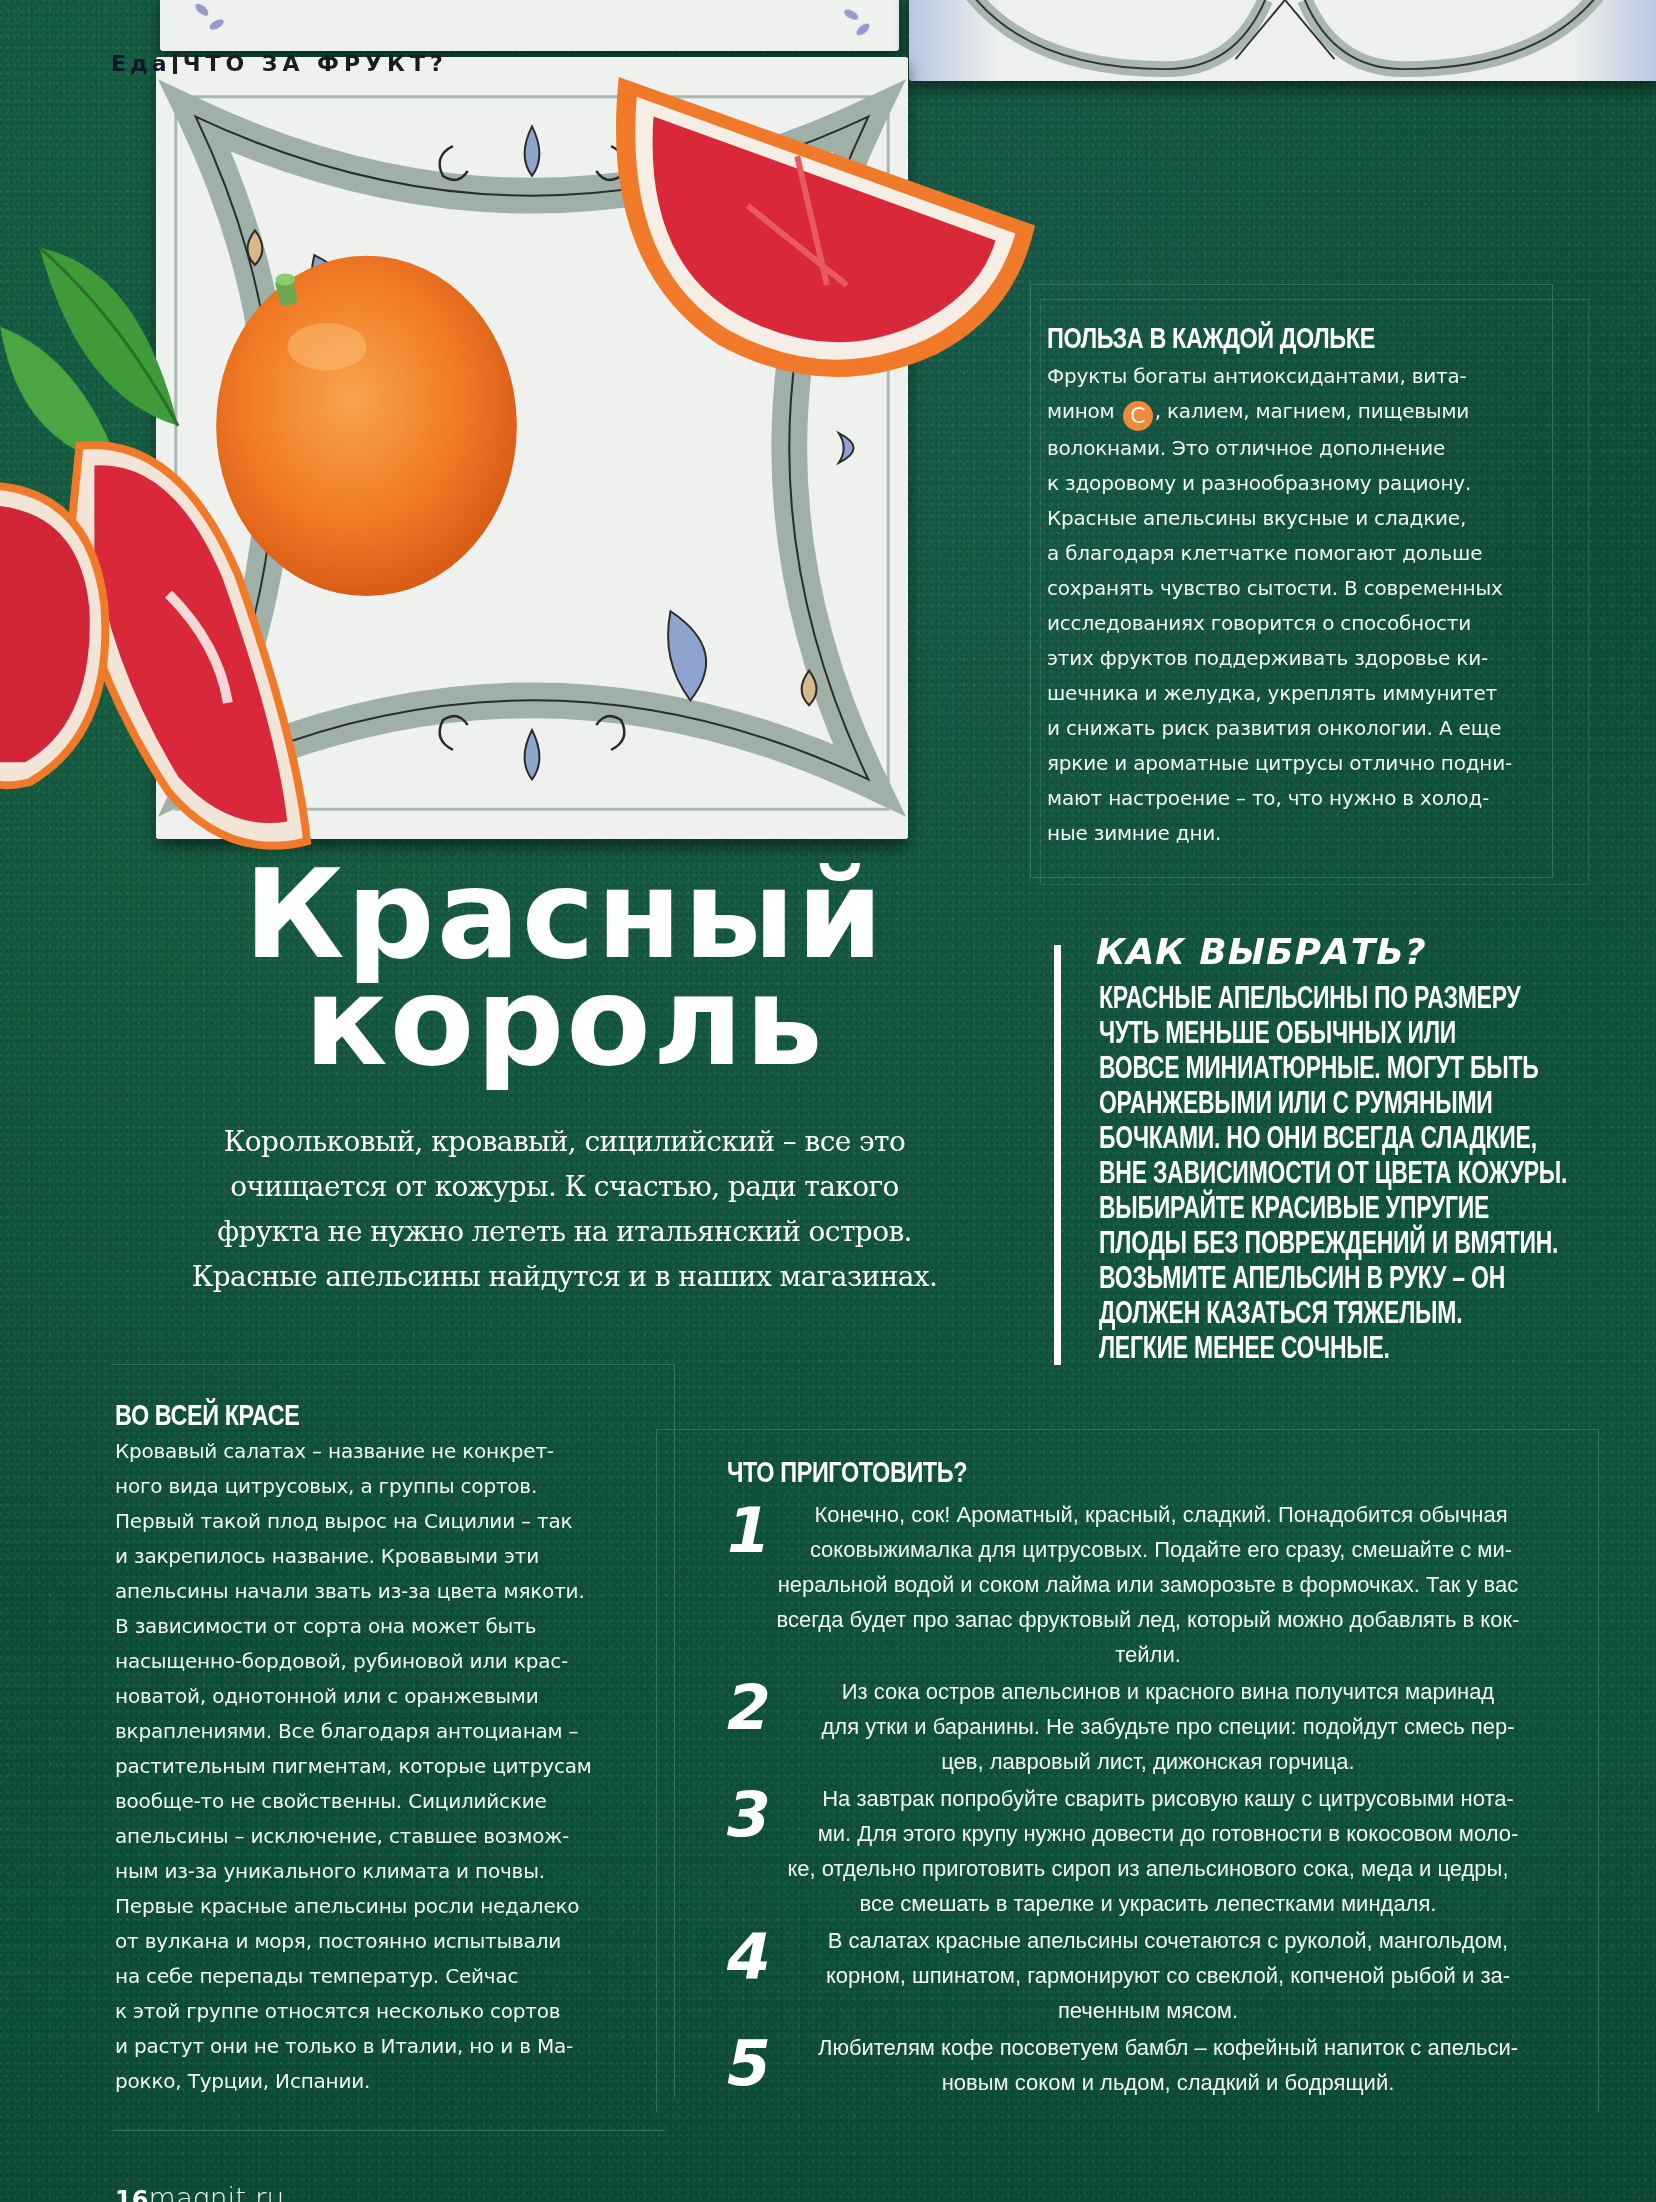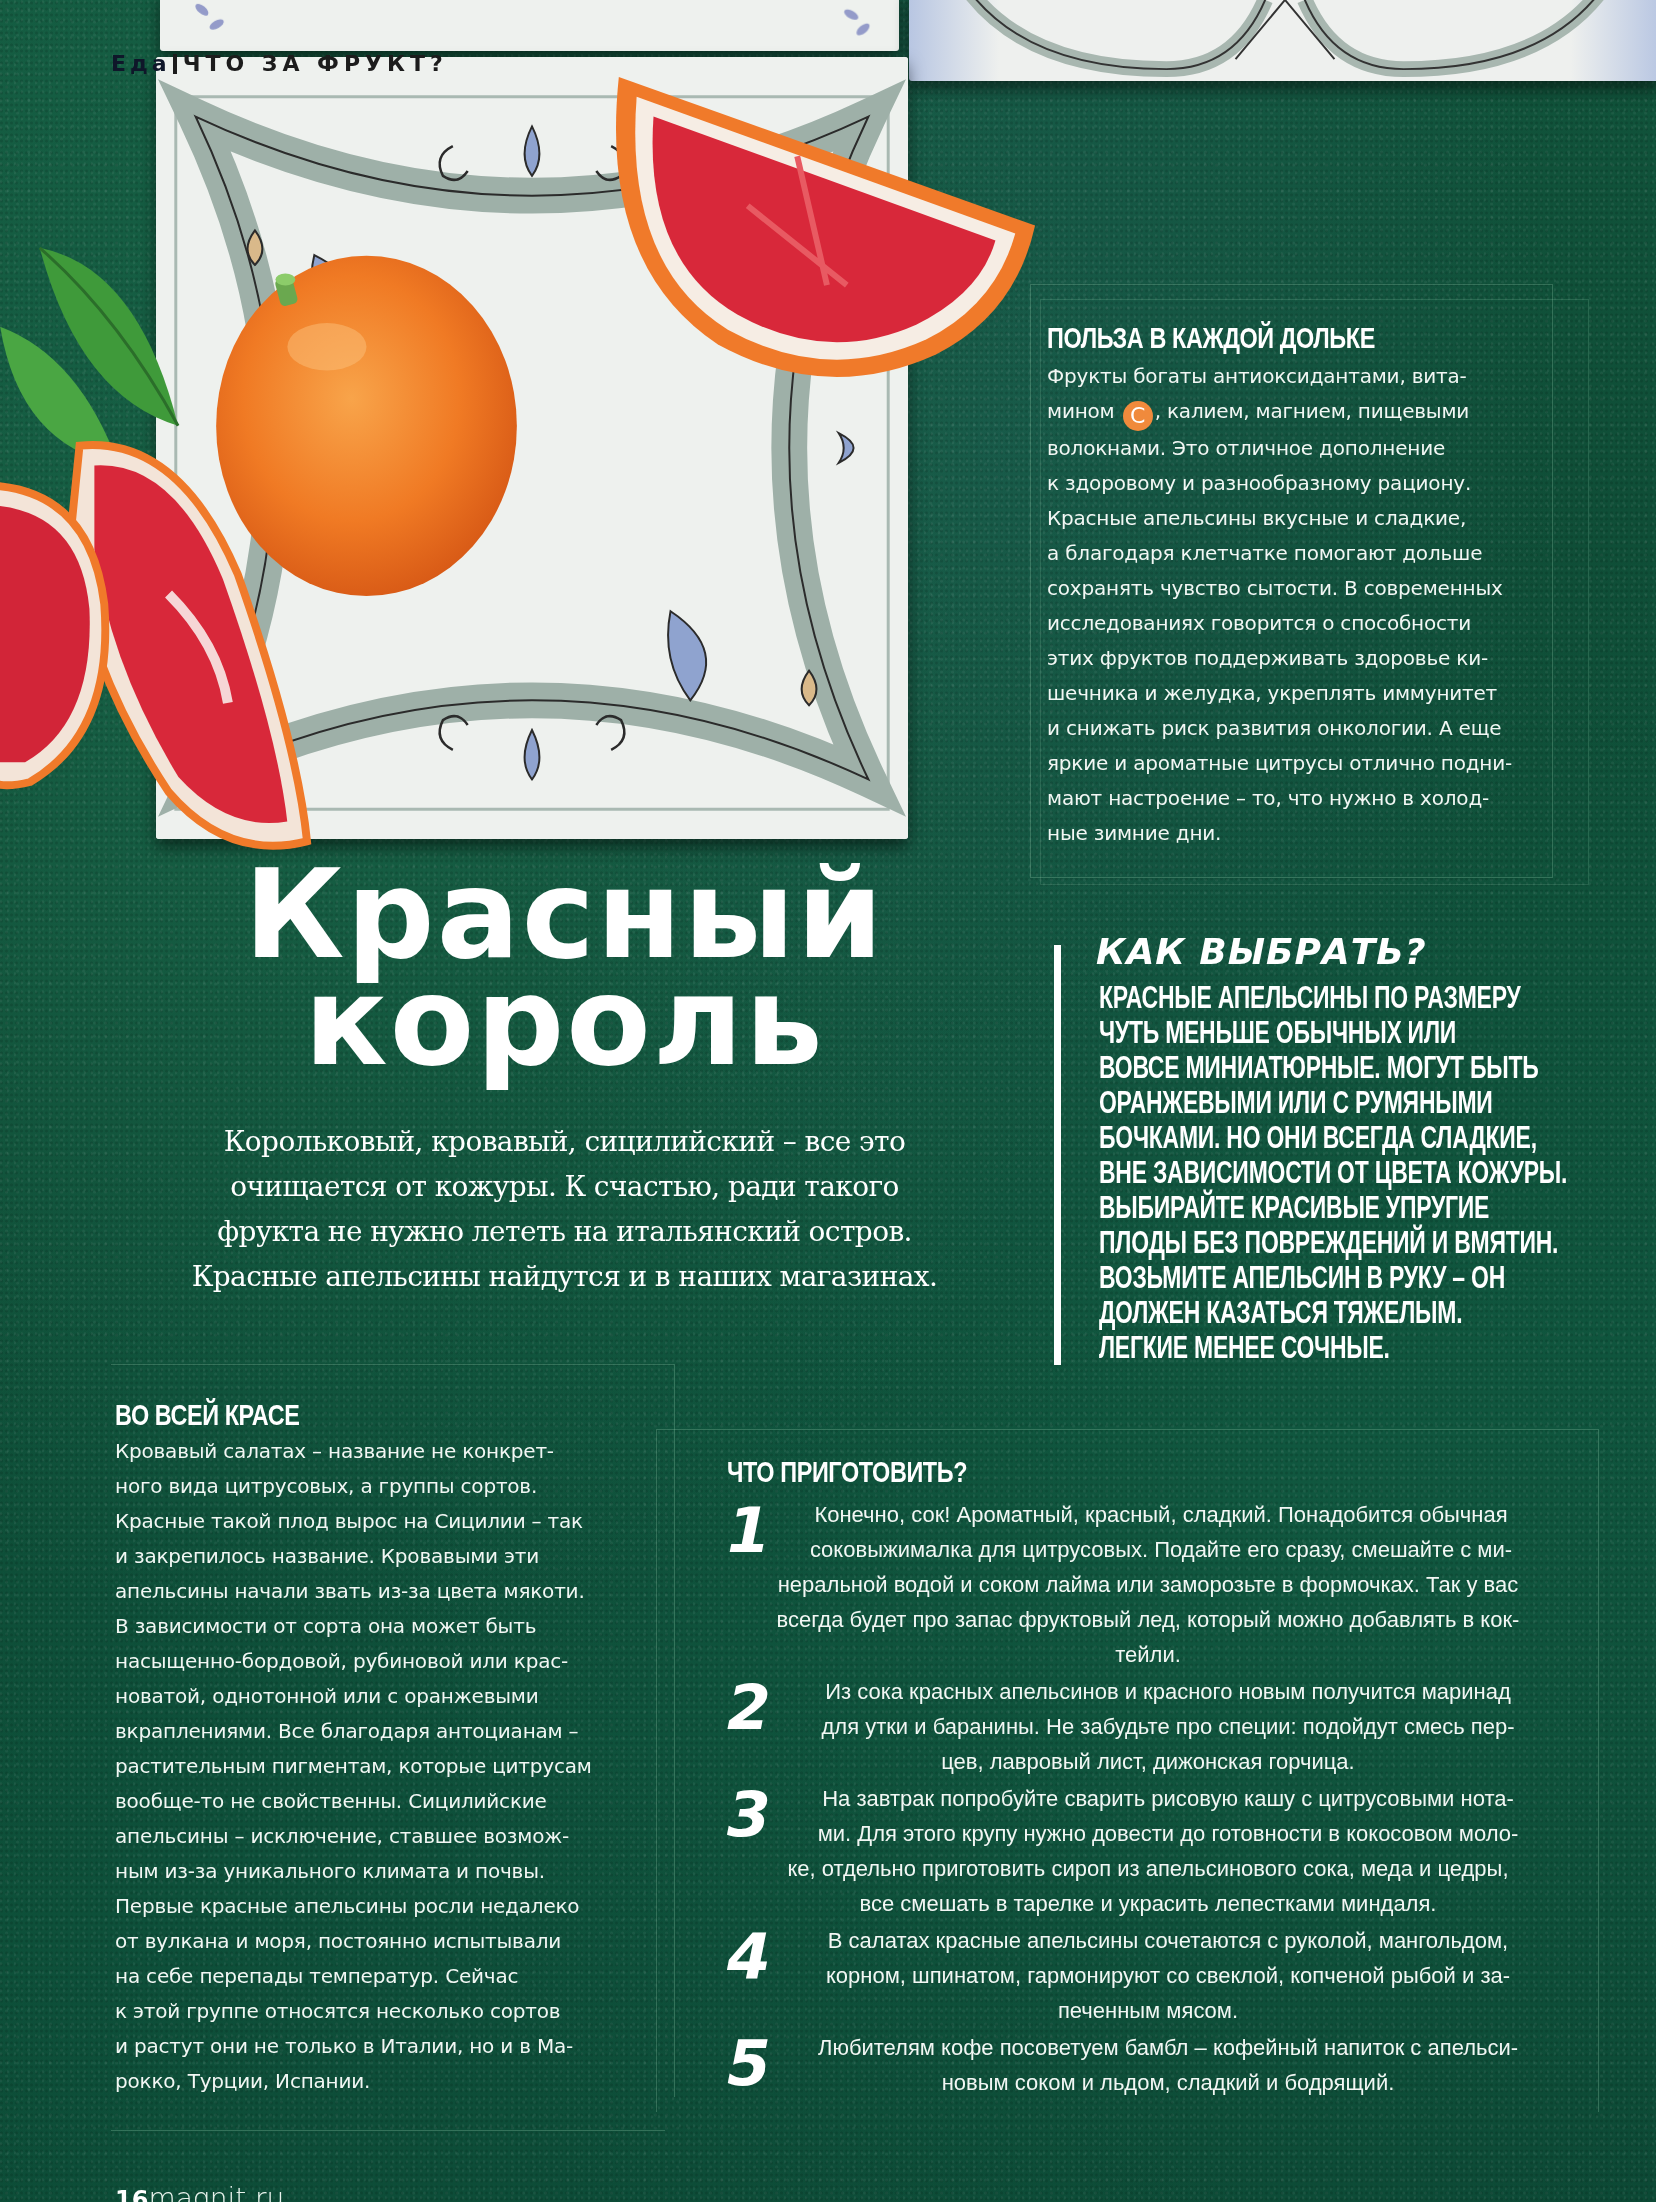--- a/index.html
+++ b/index.html
@@ -279,21 +279,21 @@
   <div>Возьмите апельсин в руку – он</div>
   <div>должен казаться тяжелым.</div>
   <div>Легкие менее сочные.</div>
 </div>
 
 <section class="beauty">
   <div class="box-title">Во всей красе</div>
   <div class="body-text">
     <div>Кровавый салатах – название не конкрет-</div>
     <div>ного вида цитрусовых, а группы сортов.</div>
-    <div>Красные такой плод вырос на Сицилии – так</div>
+    <div>Первый такой плод вырос на Сицилии – так</div>
     <div>и закрепилось название. Кровавыми эти</div>
     <div>апельсины начали звать из-за цвета мякоти.</div>
     <div>В зависимости от сорта она может быть</div>
     <div>насыщенно-бордовой, рубиновой или крас-</div>
     <div>новатой, однотонной или с оранжевыми</div>
     <div>вкраплениями. Все благодаря антоцианам –</div>
     <div>растительным пигментам, которые цитрусам</div>
     <div>вообще-то не свойственны. Сицилийские</div>
     <div>апельсины – исключение, ставшее возмож-</div>
     <div>ным из-за уникального климата и почвы.</div>
@@ -316,21 +316,21 @@
       <div class="indent">соковыжималка для цитрусовых. Подайте его сразу, смешайте с ми-</div>
       <div>неральной водой и соком лайма или заморозьте в формочках. Так у вас</div>
       <div>всегда будет про запас фруктовый лед, который можно добавлять в кок-</div>
       <div>тейли.</div>
     </div>
   </div>
 
   <div class="cook-item">
     <span class="cook-num">2</span>
     <div class="cook-text">
-      <div class="indent2">Из сока красных апельсинов и красного новым получится маринад</div>
+      <div class="indent2">Из сока остров апельсинов и красного вина получится маринад</div>
       <div class="indent2">для утки и баранины. Не забудьте про специи: подойдут смесь пер-</div>
       <div>цев, лавровый лист, дижонская горчица.</div>
     </div>
   </div>
 
   <div class="cook-item">
     <span class="cook-num">3</span>
     <div class="cook-text">
       <div class="indent2">На завтрак попробуйте сварить рисовую кашу с цитрусовыми нота-</div>
       <div class="indent2">ми. Для этого крупу нужно довести до готовности в кокосовом моло-</div>

